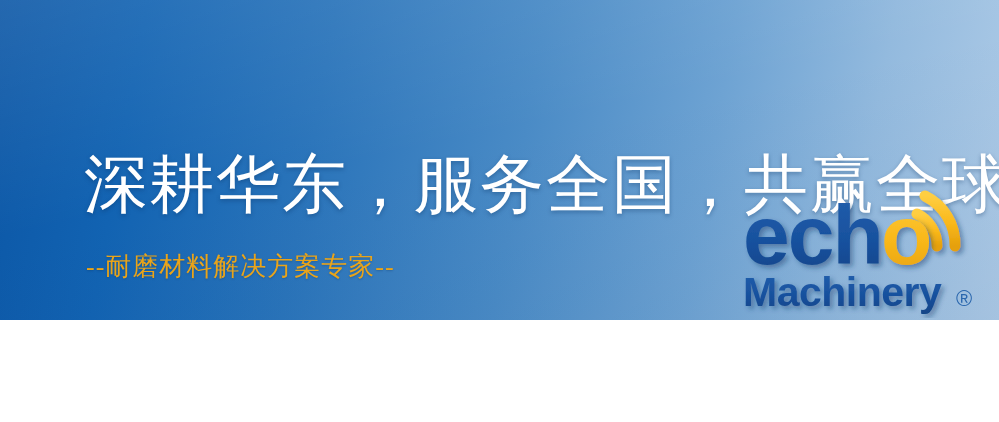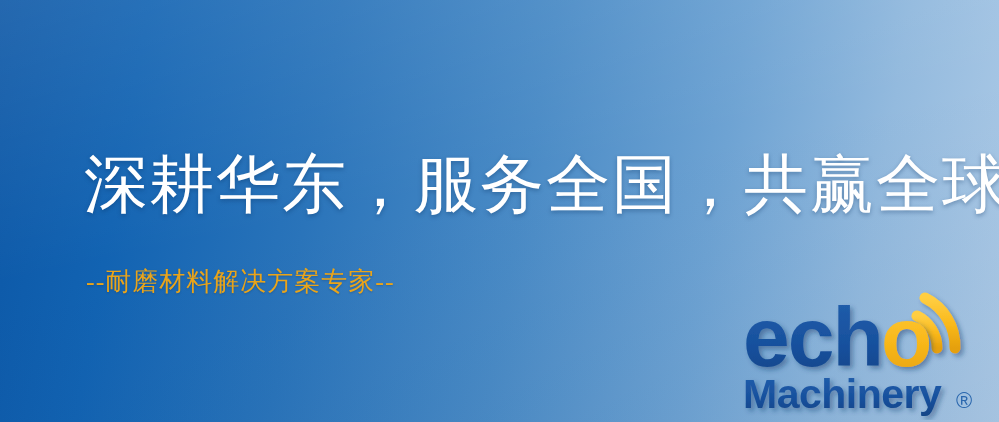--- a/index.html
+++ b/index.html
@@ -3,21 +3,21 @@
 <meta charset="utf-8">
 <style>
   html, body {
     margin: 0;
     padding: 0;
     background: #ffffff;
   }
   #banner {
     position: relative;
     width: 999px;
-    height: 422px;
+    height: 320px;
     overflow: hidden;
     font-family: "Liberation Sans", sans-serif;
     background: linear-gradient(100deg,
         #0c57a6 0%,
         #1263b2 14%,
         #2a74ba 32%,
         #4a8bc6 52%,
         #6ea3d3 70%,
         #93bade 85%,
         #aecbe7 100%);
@@ -44,21 +44,21 @@
     letter-spacing: 2px;
     color: #ffffff;
     white-space: nowrap;
     text-shadow: 0 2px 4px rgba(8,45,92,0.35);
     z-index: 3;
   }
 
   .subtitle {
     position: absolute;
     left: 86px;
-    top: 264px;
+    top: 249px;
     font-family: "Liberation Serif", "DejaVu Serif", serif;
     font-size: 26px;
     letter-spacing: 1px;
     color: #e9a41a;
     white-space: nowrap;
     text-shadow: 0 1px 2px rgba(8,45,92,0.28);
     z-index: 3;
   }
 
   

